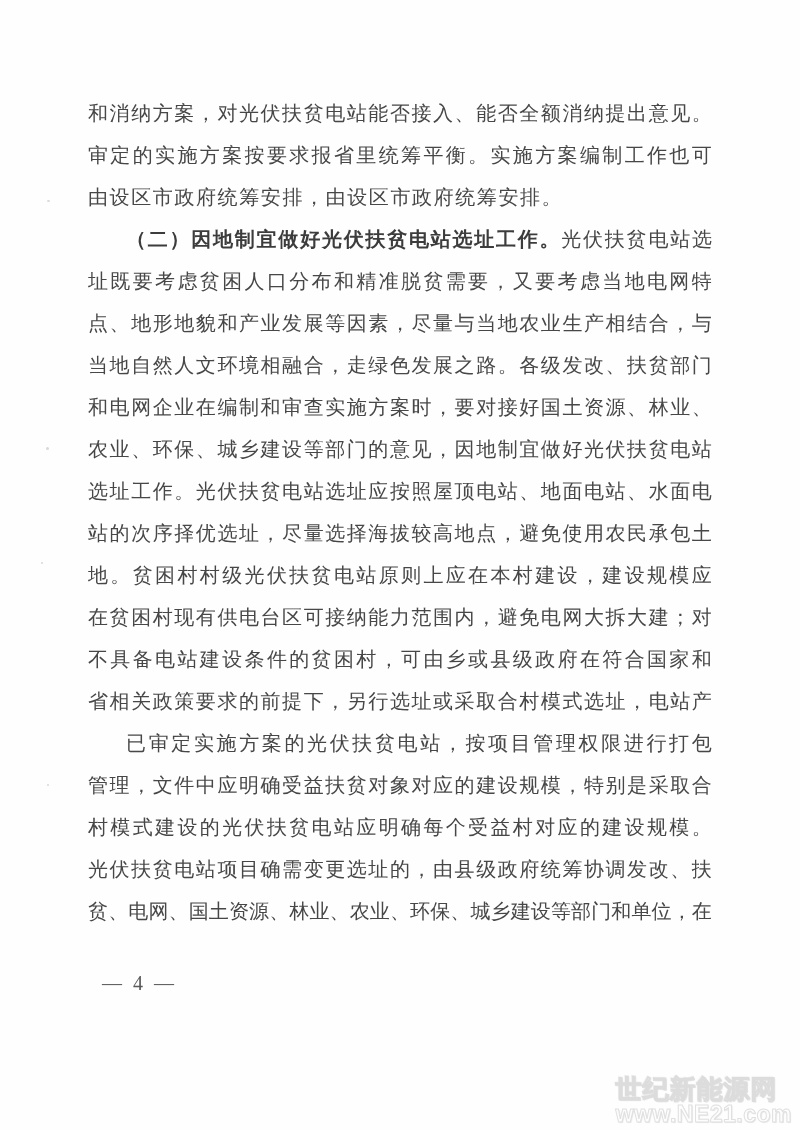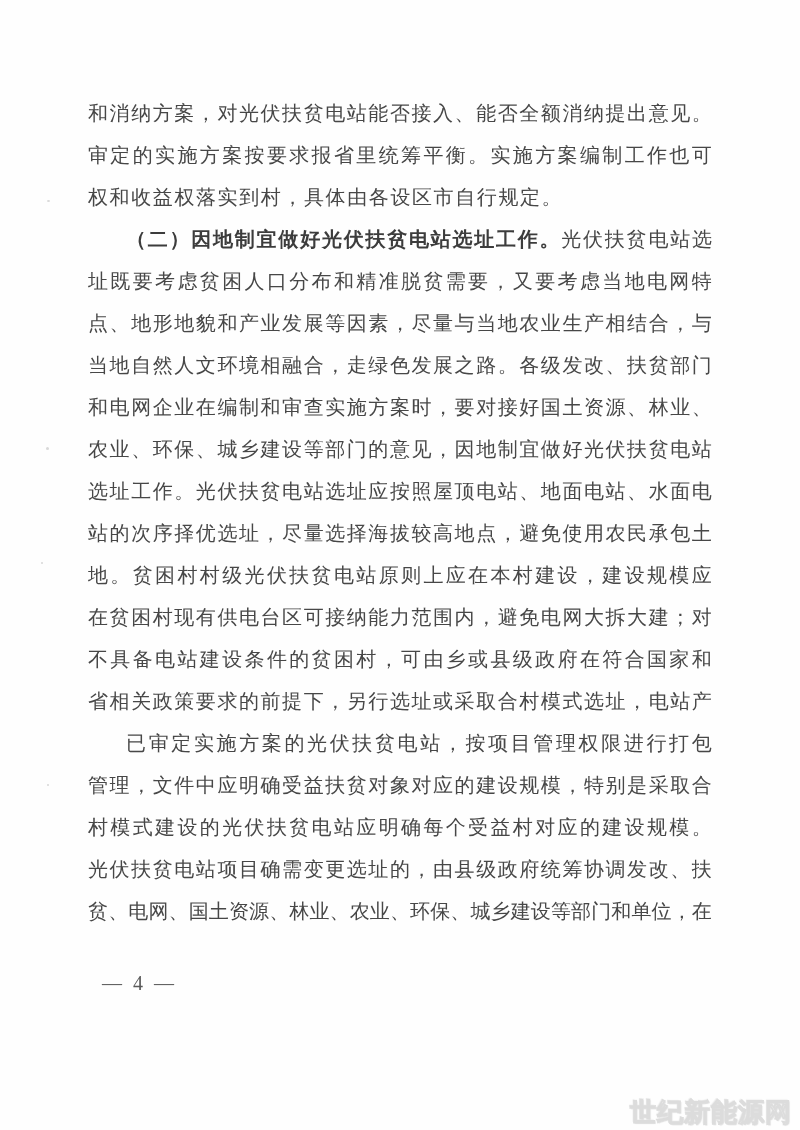--- a/index.html
+++ b/index.html
@@ -138,21 +138,21 @@
         <span>施</span>
         <span>方</span>
         <span>案</span>
         <span>编</span>
         <span>制</span>
         <span>工</span>
         <span>作</span>
         <span>也</span>
         <span>可</span>
       </div>
-      <div class="line flow"><span>权和收益权落实到村，具体由各设区市自行规定。</span></div>
+      <div class="line flow"><span>由设区市政府统筹安排，由设区市政府统筹安排。</span></div>
       <div class="line just indent">
         <span class="b">（</span>
         <span class="b">二</span>
         <span class="b">）</span>
         <span class="b">因</span>
         <span class="b">地</span>
         <span class="b">制</span>
         <span class="b">宜</span>
         <span class="b">做</span>
         <span class="b">好</span>
@@ -670,15 +670,16 @@
 
   <div class="page-number">— 4 —</div>
 
   <div class="speck s1"></div>
   <div class="speck s2"></div>
   <div class="speck s3"></div>
   <div class="speck s4"></div>
 
   <div class="watermark">
     <div class="wm-cn">世纪新能源网</div>
+    <div class="wm-url">www.NE21.com</div>
   </div>
 
 </div>
 
 </body></html>

